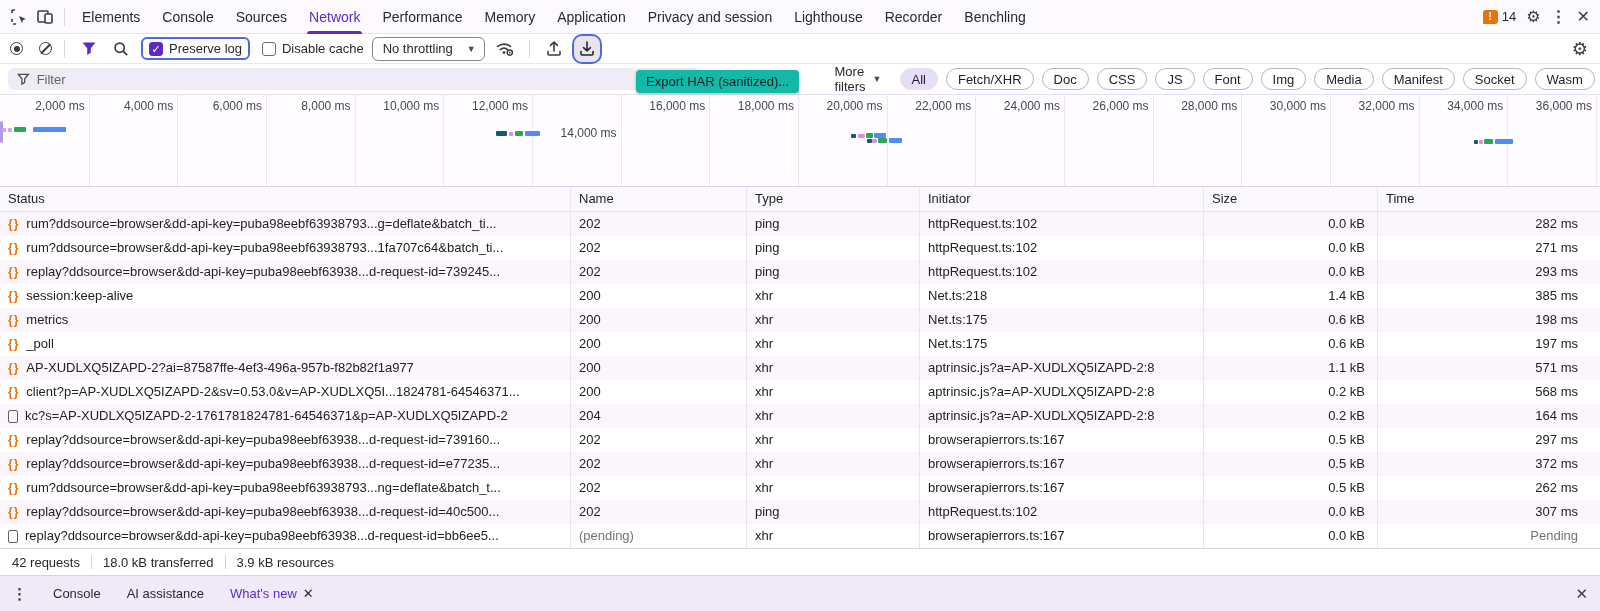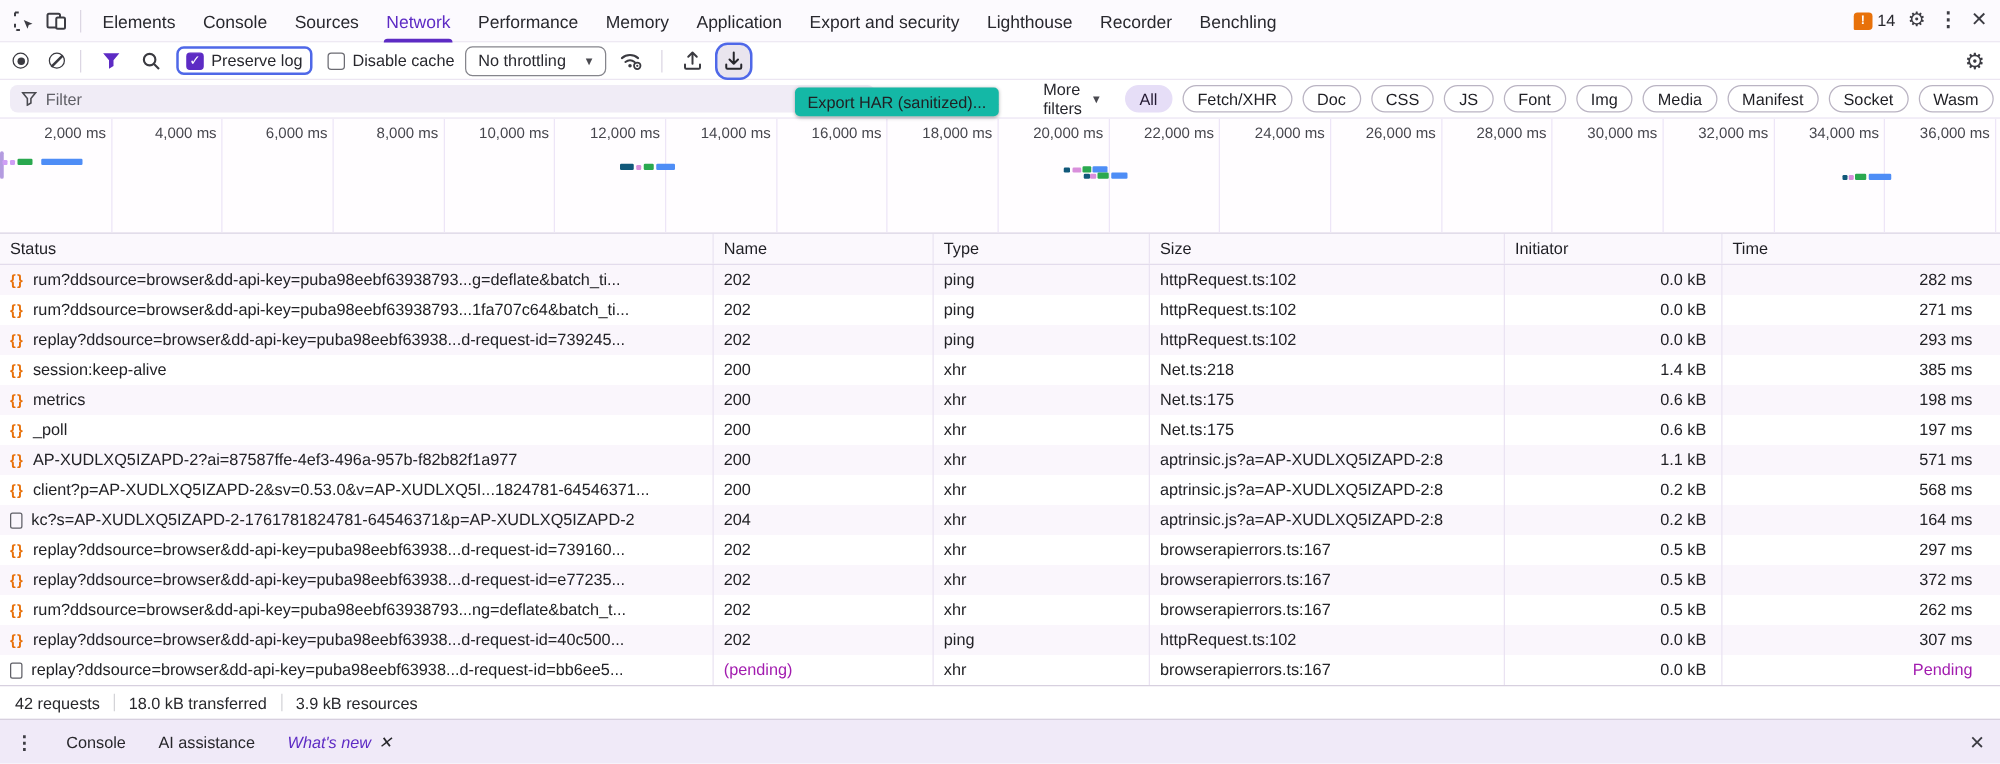--- a/index.html
+++ b/index.html
@@ -61,33 +61,33 @@
   .grid6 { display:grid; grid-template-columns:570px 176px 173px 284px 174px auto; }
   .thead { height:25px; line-height:24px; font-size:13px; color:#1f1f24; background:#fbf8fd; border-bottom:1px solid #e3dcec; }
   .thead .c, .nrow .c { padding:0 8px; white-space:nowrap; overflow:hidden; border-left:1px solid #eae3f2; }
   .thead .c:first-child, .nrow .c:first-child { border-left:none; }
   .nrow { height:24px; line-height:24px; font-size:13px; color:#222226; }
   .nrow:nth-child(odd) { background:#faf6fc; }
   .c.namec { display:flex; align-items:center; gap:7px; }
   .c.rgt { text-align:right; }
   .c.sizec { padding-right:12px; }
   .c.timec { padding-right:22px; }
-  .pending { color:#a21caf; }
+  .pending { color:#737373; }
   .ic-braces { color:var(--issues_orange); font-weight:bold; font-size:12px; letter-spacing:1px; flex:0 0 auto; }
   .ic-doc { width:10px; height:13px; border:1.3px solid #5f5f66; border-radius:2px; flex:0 0 auto; }
 
   
   .statusbar { height:27px; border-top:1px solid #d7d0df; display:flex; align-items:center; font-size:13px; color:#28282c; padding-left:12px; background:#fff; }
   .statusbar .sdiv { width:1px; height:14px; background:#d4d4d8; margin:0 11px; }
 
   
   .drawer { height:36px; background:#f0eaf8; border-top:1px solid #d7d0df; display:flex; align-items:center; padding:0 12px; gap:26px; font-size:13px; color:#28282c; }
   .drawer .kebab { font-size:15px; font-weight:bold; color:#3c3c43; letter-spacing:0; }
   .drawer-tab { display:flex; align-items:center; gap:6px; }
-  .drawer-tab.whatsnew { color:var(--accent);font-style:italic; }
+  .drawer-tab.whatsnew { color:var(--accent); }
   .drawer-tab .x { color:#28282c; font-size:13px; }
   .drawer-close { margin-left:auto; font-size:15px; color:#3c3c43; }
 
   svg { display:block; }
 </style>
 </head>
 <body>
 
 <div class="tabbar">
   <span class="tb-icon">
@@ -104,21 +104,21 @@
   </span>
   <span class="vdiv"></span>
   <div class="tabs" id="tabs">
       <span class="tab">Elements</span>
       <span class="tab">Console</span>
       <span class="tab">Sources</span>
       <span class="tab active">Network</span>
       <span class="tab">Performance</span>
       <span class="tab">Memory</span>
       <span class="tab">Application</span>
-      <span class="tab">Export and security</span>
+      <span class="tab">Privacy and session</span>
       <span class="tab">Lighthouse</span>
       <span class="tab">Recorder</span>
       <span class="tab">Benchling</span>
     </div>
   <div class="tabbar-right">
     <span class="issues">
       <span class="bubble">!</span>
       <span>14</span>
     </span>
     <span class="glyphbtn">⚙</span>
@@ -222,21 +222,21 @@
     <span class="ticklabel" style="left: 83.3px;">4,000 ms</span>
     <span class="gridline" style="left: 266px;"></span>
     <span class="ticklabel" style="left: 172px;">6,000 ms</span>
     <span class="gridline" style="left: 354.6px;"></span>
     <span class="ticklabel" style="left: 260.6px;">8,000 ms</span>
     <span class="gridline" style="left: 443.3px;"></span>
     <span class="ticklabel" style="left: 349.3px;">10,000 ms</span>
     <span class="gridline" style="left: 532px;"></span>
     <span class="ticklabel" style="left: 438px;">12,000 ms</span>
     <span class="gridline" style="left: 620.6px;"></span>
-    <span class="ticklabel" style="left: 526.6px;">14,000 ms</span>
+    <span class="ticklabel" style="left: 526.6px; margin-top: 27px;">14,000 ms</span>
     <span class="gridline" style="left: 709.3px;"></span>
     <span class="ticklabel" style="left: 615.3px;">16,000 ms</span>
     <span class="gridline" style="left: 797.9px;"></span>
     <span class="ticklabel" style="left: 703.9px;">18,000 ms</span>
     <span class="gridline" style="left: 886.6px;"></span>
     <span class="ticklabel" style="left: 792.6px;">20,000 ms</span>
     <span class="gridline" style="left: 975.3px;"></span>
     <span class="ticklabel" style="left: 881.3px;">22,000 ms</span>
     <span class="gridline" style="left: 1063.9px;"></span>
     <span class="ticklabel" style="left: 969.9px;">24,000 ms</span>
@@ -271,22 +271,22 @@
     <span class="mark" style="left: 1474px; top: 45px; width: 4px; height: 4px; background: rgb(17, 88, 122);"></span>
     <span class="mark" style="left: 1479px; top: 45px; width: 4px; height: 4px; background: rgb(217, 143, 220);"></span>
     <span class="mark" style="left: 1484px; top: 44px; width: 9px; height: 5px; background: rgb(42, 168, 79);"></span>
     <span class="mark" style="left: 1495px; top: 44px; width: 18px; height: 5px; background: rgb(78, 141, 246);"></span>
   </div>
 
 <div class="grid6 thead" id="thead">
     <span class="c">Status</span>
     <span class="c">Name</span>
     <span class="c">Type</span>
+    <span class="c">Initiator</span>
     <span class="c">Size</span>
-    <span class="c">Initiator</span>
     <span class="c">Time</span>
   </div>
 <div id="tbody" style="position:relative;">
   <div class="grid6 nrow">
       <span class="c namec">
         <span class="ic-braces">{}</span>
         <span>rum?ddsource=browser&amp;dd-api-key=puba98eebf63938793...g=deflate&amp;batch_ti...</span>
       </span>
       <span class="c">202</span>
       <span class="c">ping</span>

